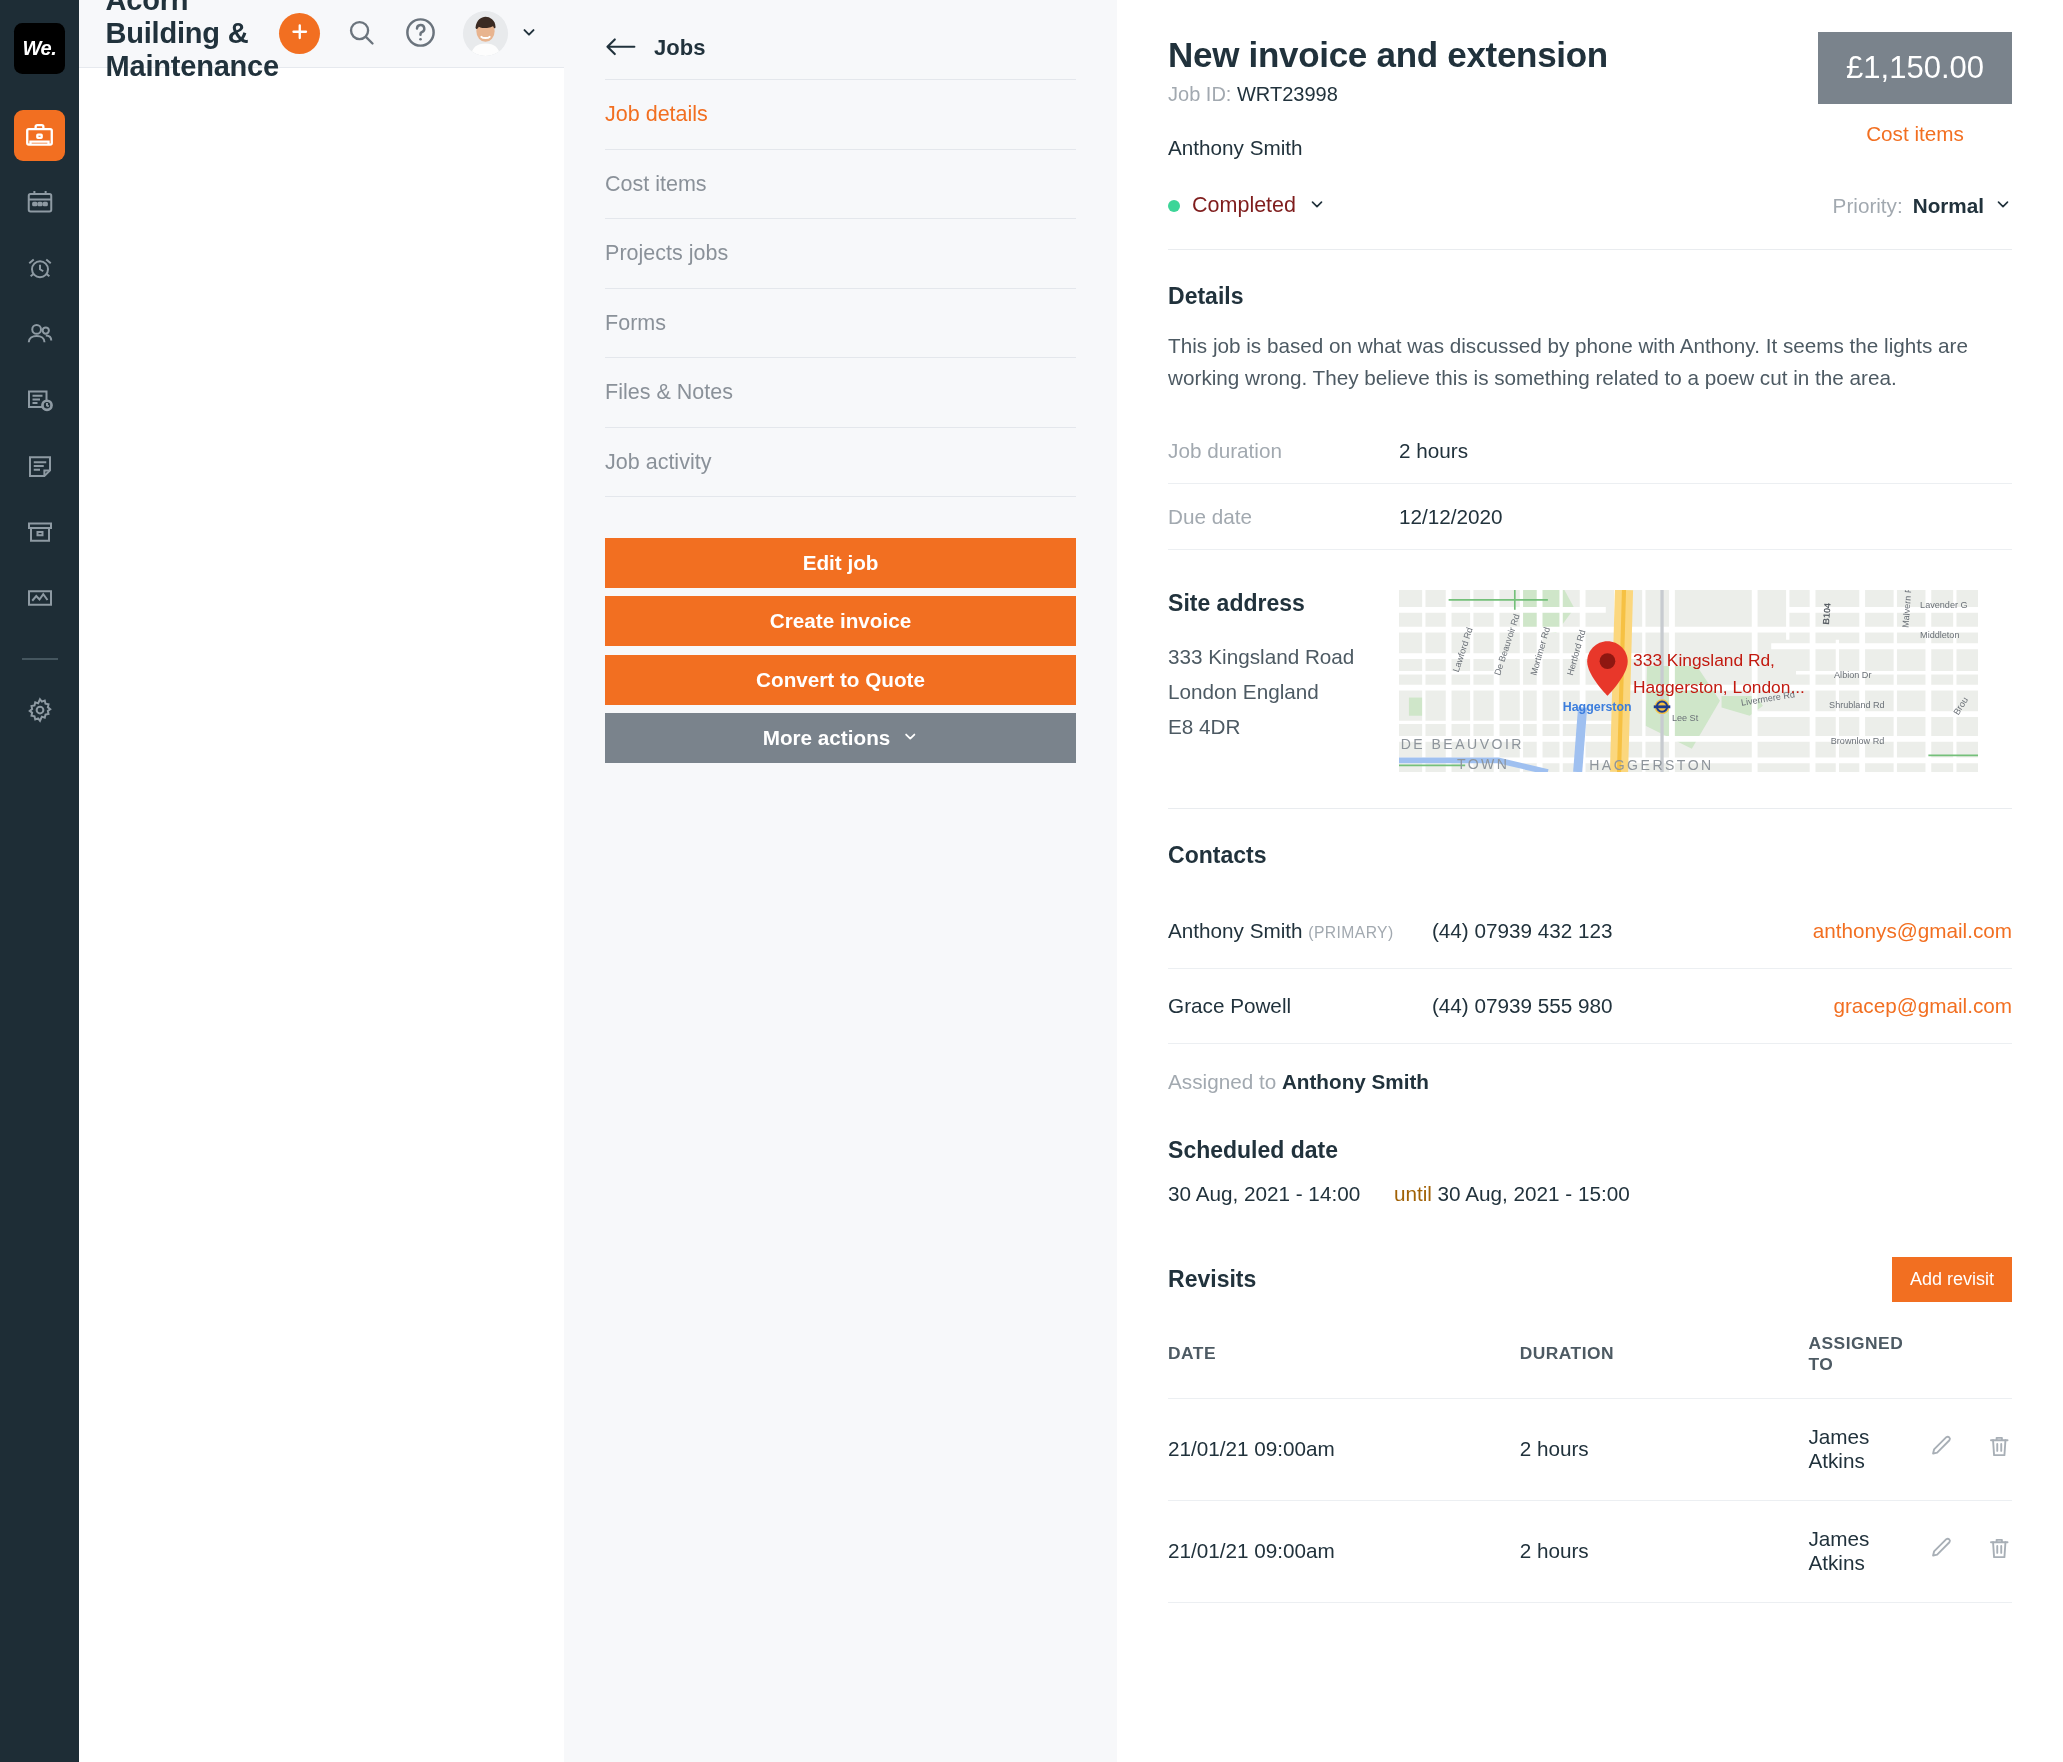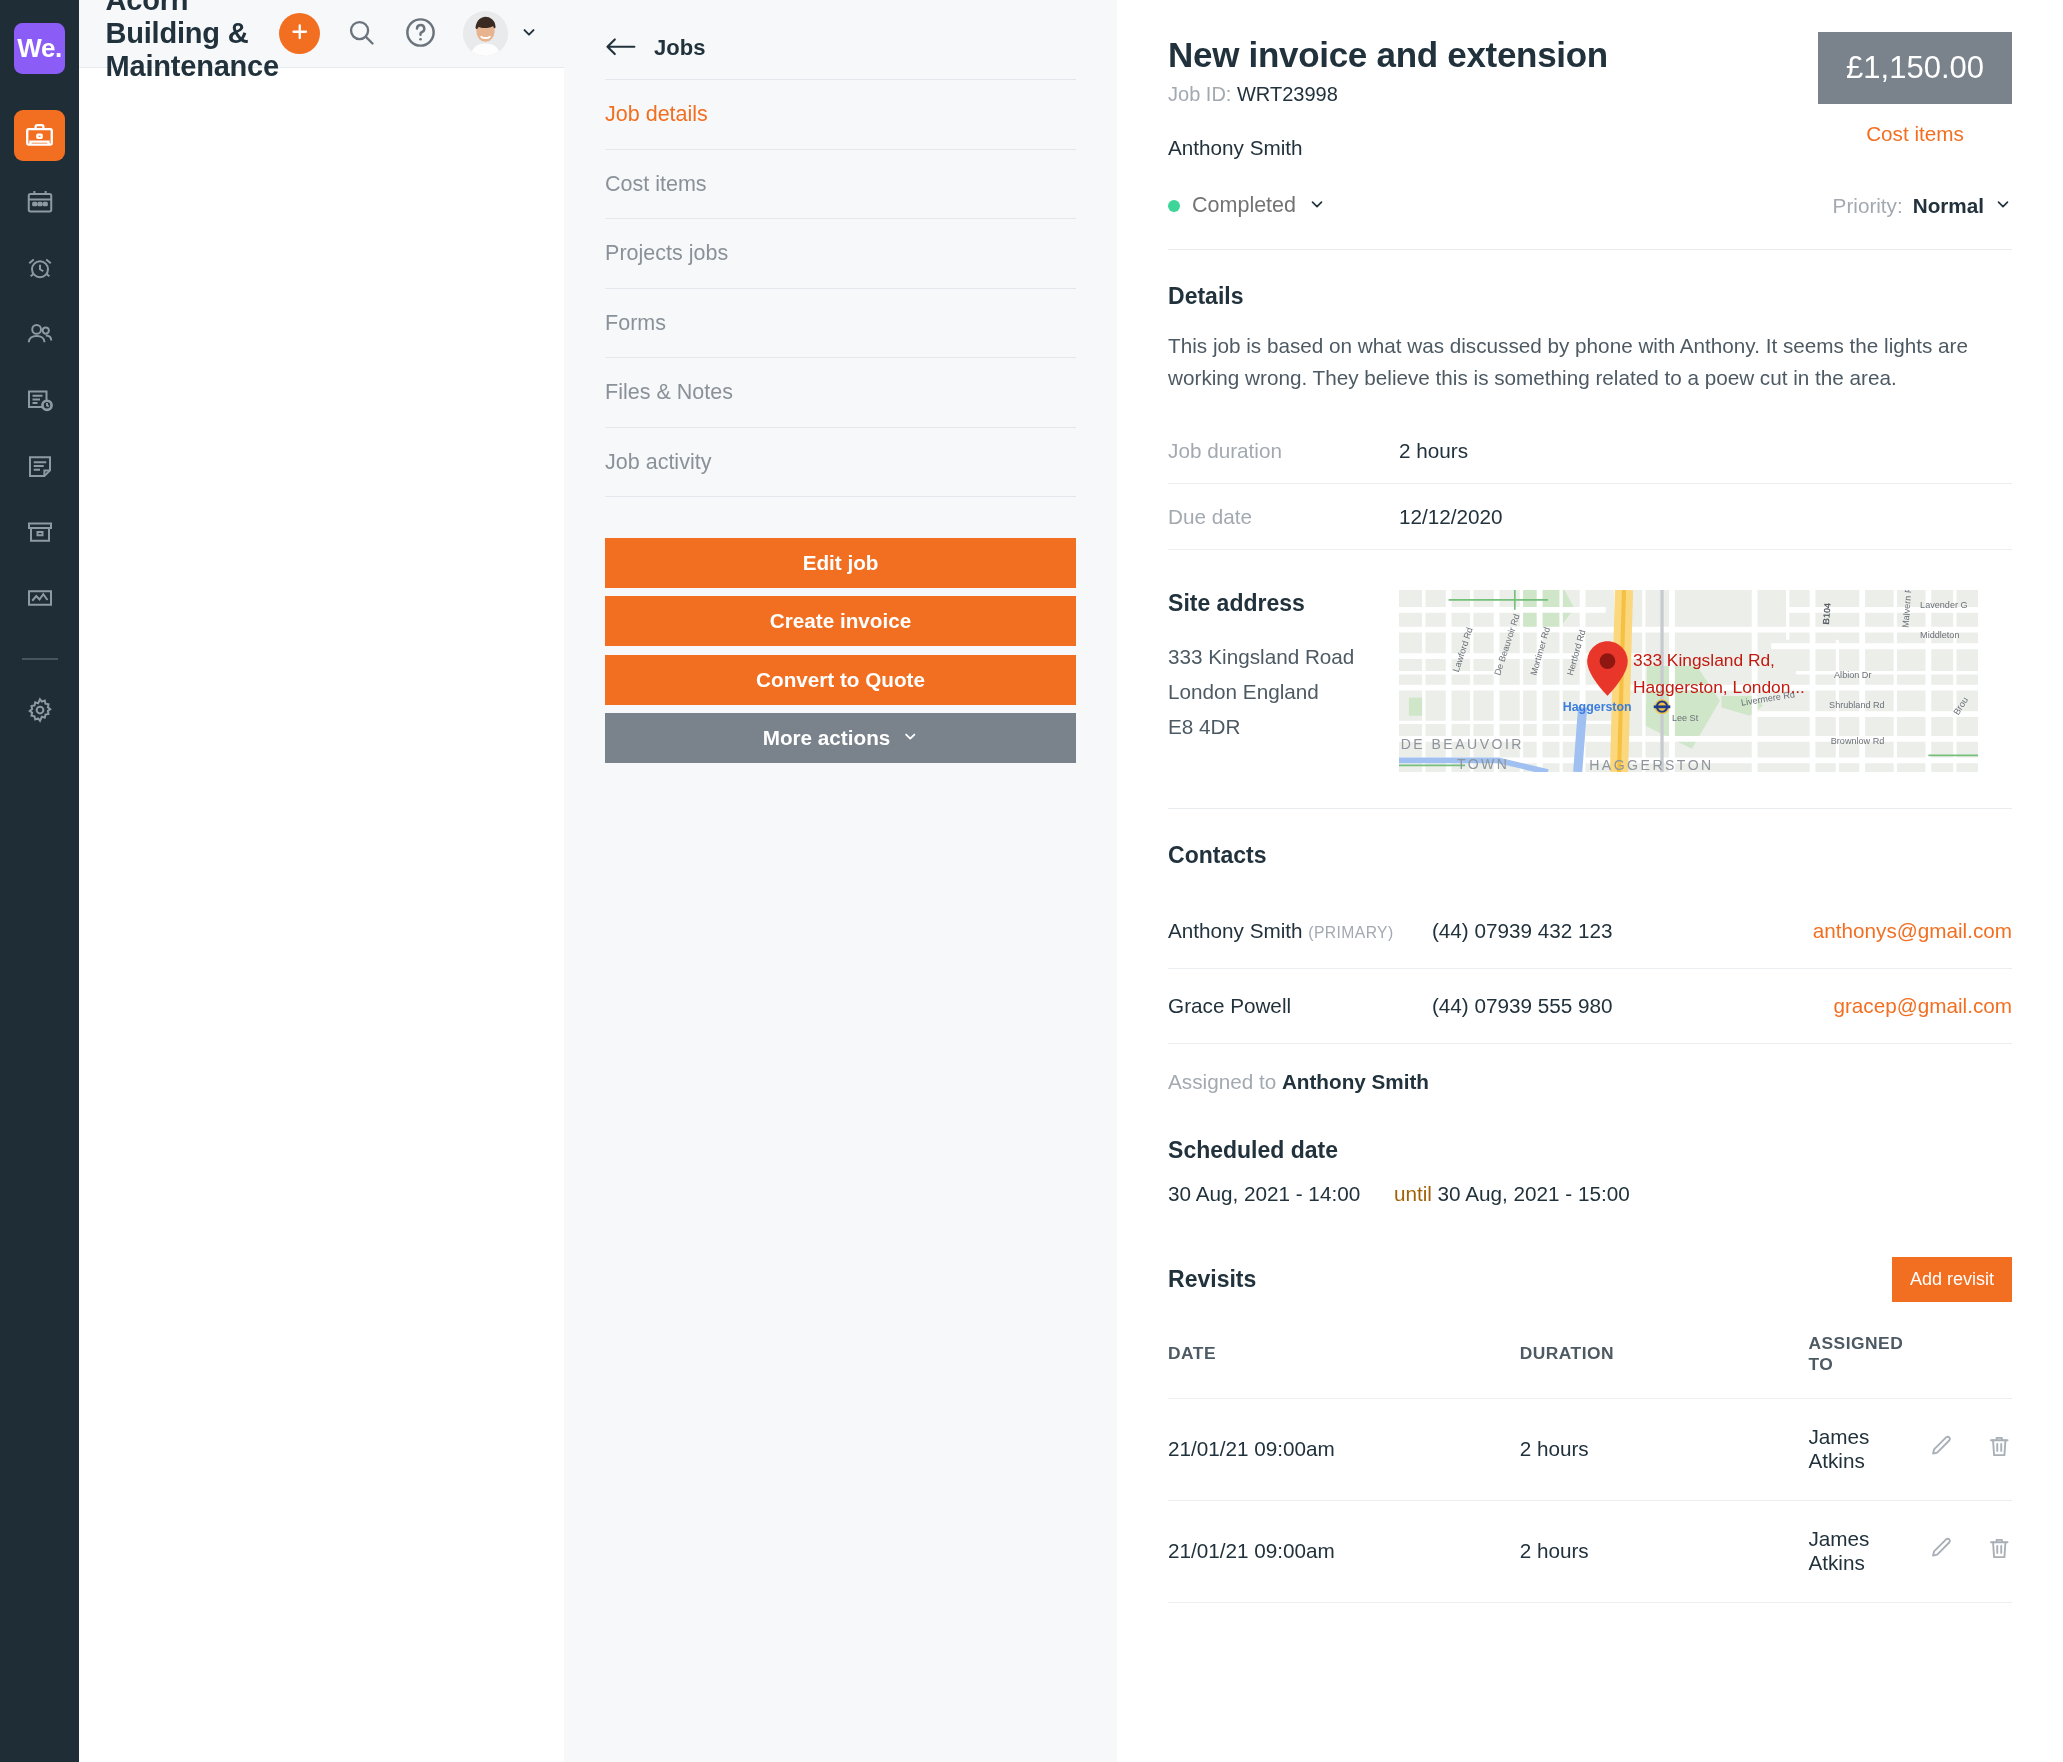--- a/index.html
+++ b/index.html
@@ -13,25 +13,26 @@
 
   
   .rail {
     width: 79px; flex: 0 0 79px;
     background: #1e2d36;
     display: flex; flex-direction: column; align-items: center;
     padding-top: 23px;
   }
   .rail-logo {
     width: 51px; height: 51px; border-radius: 8.3px;
-    background: #8b5cf6;
+    background: #000000;
     display: flex; align-items: center; justify-content: center;
-    color: #ffffff; font-size: 26px; font-weight: bold;
+    color: #ffffff; font-size: 20px; font-weight: bold;
     letter-spacing: -0.4px;
     margin-bottom: 36px;
+    font-style: italic;
   }
   .rail-item {
     width: 51px; height: 51px; border-radius: 9px;
     display: flex; align-items: center; justify-content: center;
     margin-bottom: 15px;
   }
   .rail-item.active { background: #f26f21; }
   .rail-item svg { display: block; }
   .rail-sep { width: 36px; height: 1.7px; background: #45565f; margin: 20px 0 25px; }
 
@@ -98,21 +99,21 @@
     min-width: 0;
     position: relative;
   }
   .job-title { font-size: 35px; color: #21323c; font-weight: bold; letter-spacing: -0.3px; }
   .job-id { font-size: 20px; color: #a2a9b0; margin-top: 8.3px; }
   .job-id b { color: #21323c; font-weight: normal; }
   .job-client { font-size: 20.7px; color: #21323c; margin-top: 30px; }
   .status-row { display: flex; align-items: center; margin-top: 33px; }
   .status { display: flex; align-items: center; gap: 11.6px; cursor: pointer; }
   .dot { width: 12.4px; height: 12.4px; border-radius: 50%; background: #3dd598; }
-  .status-label { font-size: 21.5px; color: #737373; }
+  .status-label { font-size: 21.5px; color: #7f1d1d; }
   .priority { margin-left: auto; display: flex; align-items: center; gap: 10px; cursor: pointer; font-size: 20.7px; }
   .priority .lbl { color: #a2a9b0; }
   .priority .val { color: #21323c; font-weight: bold; }
 
   
   .pricebox { position: absolute; right: 51px; top: 32px; text-align: center; }
   .price {
     background: #7a838c; color: #fff;
     font-size: 31px; padding: 18px 28px;
     min-width: 182px;

